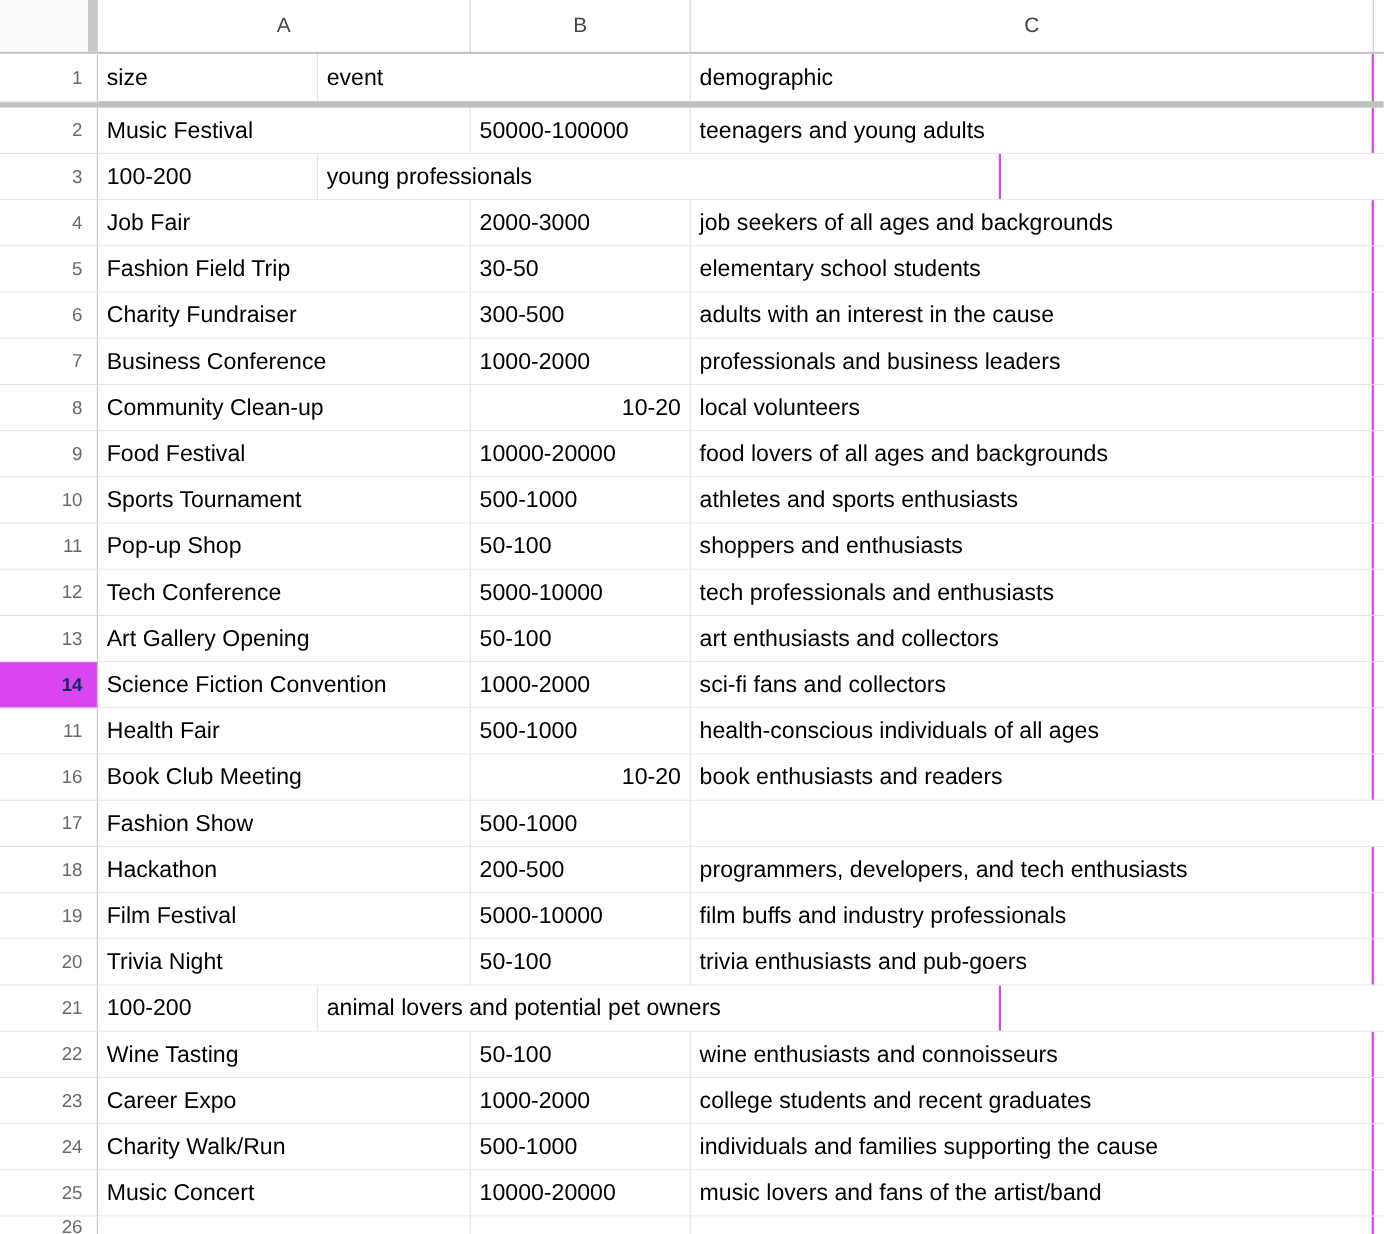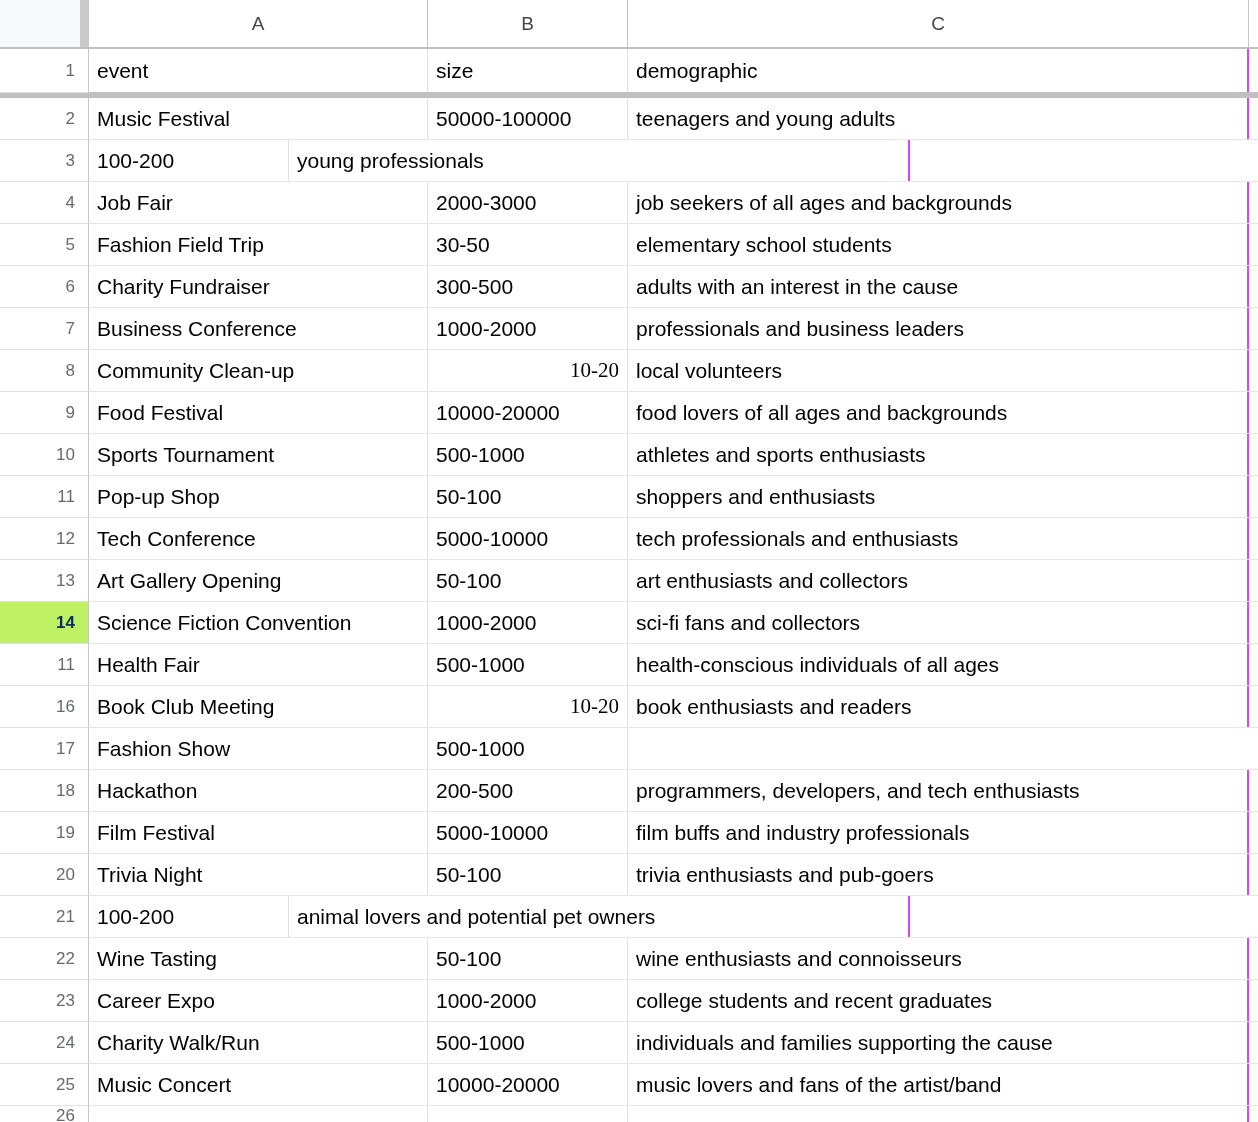--- a/index.html
+++ b/index.html
@@ -80,60 +80,60 @@
     justify-content: flex-end;
     padding-right: 13px;
     font-size: 17px;
     color: #666a6e;
     background: #ffffff;
     border-right: 1px solid #c4c7c5;
     border-bottom: 1px solid #dfe1e3;
     margin-bottom: -1px;
   }
   .rowhead.active {
-    background: #bef264;
+    background: #d946ef;
     color: #0b2e5e;
     font-weight: bold;
   }
 
   .cell {
     display: flex;
     align-items: center;
     font-size: 21px;
     color: #000000;
     padding: 0 8px;
     border-right: 1px solid #dfe1e3;
     white-space: nowrap;
     overflow: hidden;
     flex: 0 0 auto;
   }
   .cell.a { width: 339px; }
   .cell.b { width: 200px; }
   .cell.c { width: 621px; border-right: 2px solid #d946ef; }
   .cell.pad { width: 9px; border-right: none; }
-  .cell.right { justify-content: flex-end; font-family: Liberation Serif, serif; }
+  .cell.right { justify-content: flex-end; }
 </style>
 </head>
 <body>
 
 <div class="grid">
 
   <div class="col-header-row">
     <div class="corner-cell"></div>
     <div class="corner-divider"></div>
     <div class="col-head ca">A</div>
     <div class="col-head cb">B</div>
     <div class="col-head cc">C</div>
     <div class="col-head cpad"></div>
   </div>
 
   <div class="row firstrow">
     <div class="rowhead">1</div>
+    <div class="cell b">size</div>
     <div class="cell a">event</div>
-    <div class="cell b">size</div>
     <div class="cell c">demographic</div>
     <div class="cell pad"></div>
   </div>
 
   <div class="frozen-band"></div>
 
   <div id="rows-container">
       <div class="row">
         <div class="rowhead">2</div>
         <div class="cell a">Music Festival</div>

